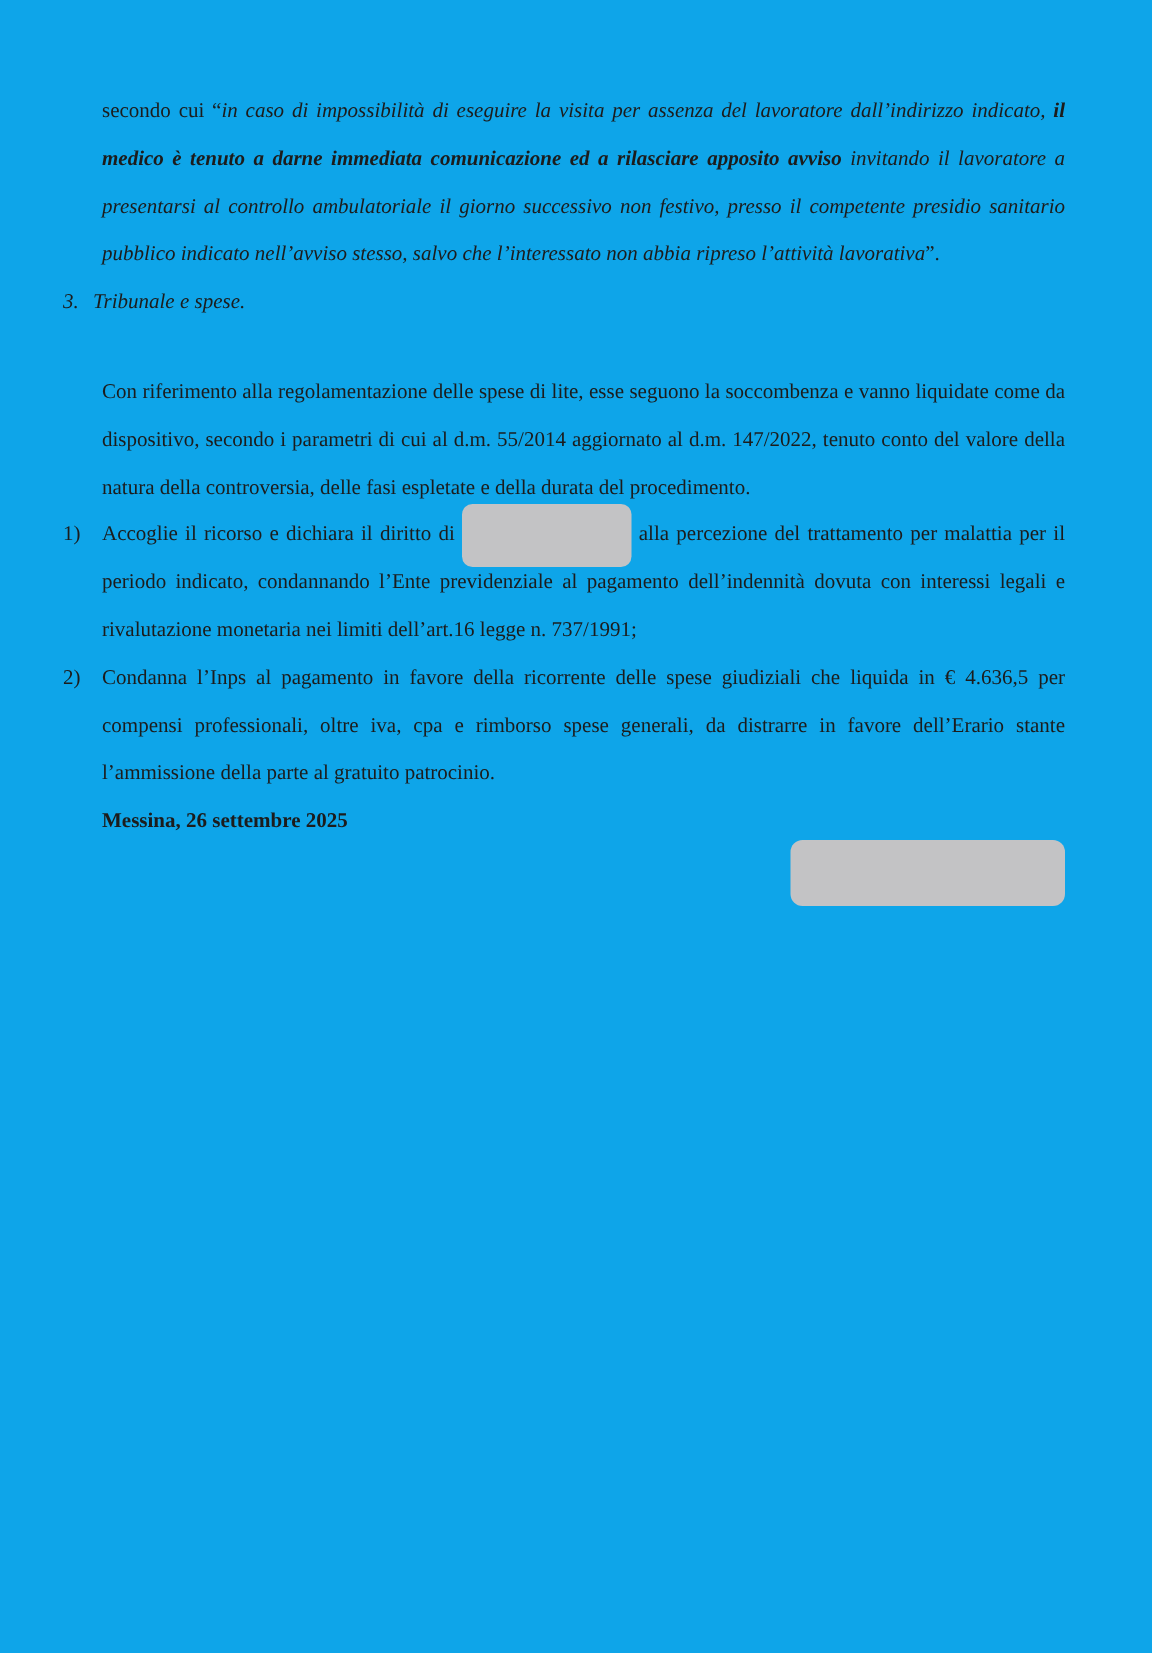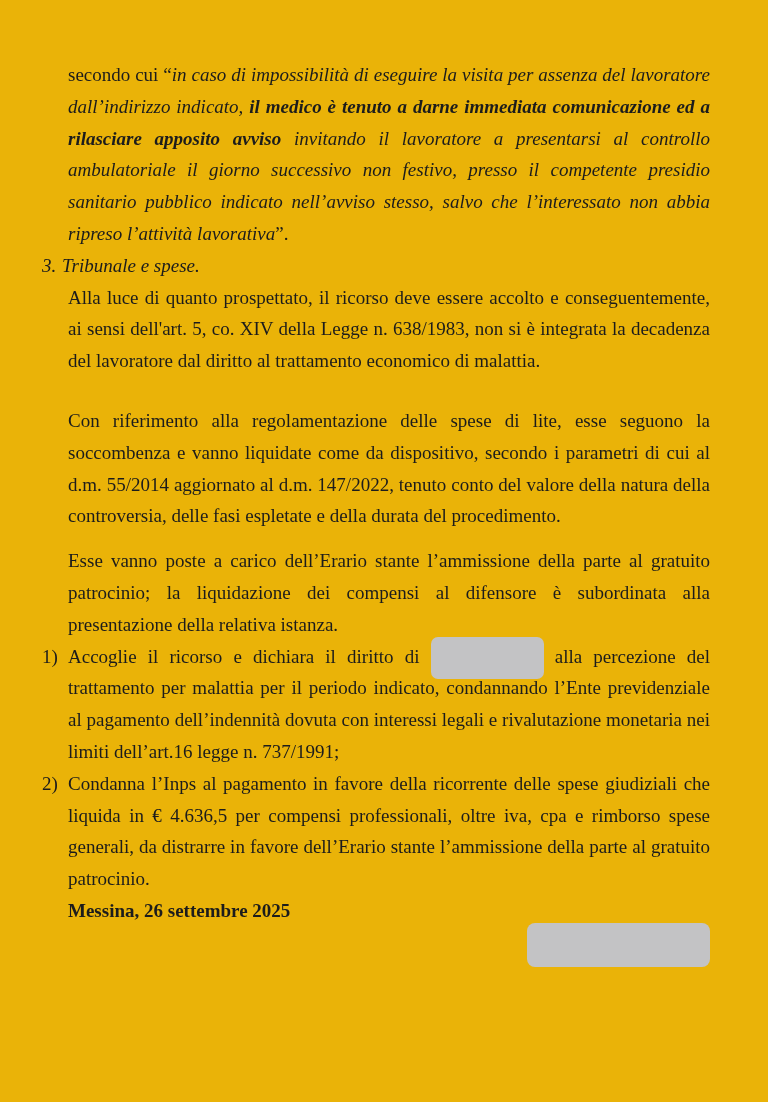--- a/index.html
+++ b/index.html
@@ -2,24 +2,24 @@
 <html><head>
 <meta charset="utf-8">
 <style>
   html, body { margin: 0; padding: 0; background: #ffffff; }
   .page {
     position: relative;
     width: 768px;
     height: 1102px;
     box-sizing: border-box;
     padding: 59px 58px 0 42px;
-    background: #eab308;
+    background: #0ea5e9;
     color: #1c1c1c;
     font-family: "Liberation Serif", "DejaVu Serif", serif;
-    font-size: 19px;
+    font-size: 14px;
     line-height: 31.8px;
     overflow: hidden;
   }
   .para { margin: 0; text-align: justify; }
   .indent { margin-left: 26px; }
   .hang { margin-left: 26px; position: relative; }
   .hang .num { position: absolute; left: -26px; top: 0; }
   .heading-item { margin-left: 20px; }
   .heading-item .num { left: -20px; }
   .it { font-style: italic; }
@@ -61,25 +61,23 @@
 <body>
 
 <div class="page">
 
   <p class="para indent"><span>secondo cui “</span><span class="it">in caso di impossibilità di eseguire la visita per assenza del lavoratore dall’indirizzo indicato, </span><span class="bi">il medico è tenuto a darne immediata comunicazione ed a rilasciare apposito avviso</span><span class="it"> invitando il lavoratore a presentarsi al controllo ambulatoriale il giorno successivo non festivo, presso il competente presidio sanitario pubblico indicato nell’avviso stesso, salvo che l’interessato non abbia ripreso l’attività lavorativa</span><span>”.</span></p>
 
   <p class="para hang heading-item">
     <span class="num it">3.</span><span class="it">Tribunale e spese.</span>
   </p>
 
-  <p class="para indent">Alla luce di quanto prospettato, il ricorso deve essere accolto e conseguentemente, ai sensi dell'art. 5, co. XIV della Legge n. 638/1983, non si è integrata la decadenza del lavoratore dal diritto al trattamento economico di malattia.</p>
 
   <p class="para indent sp10">Con riferimento alla regolamentazione delle spese di lite, esse seguono la soccombenza e vanno liquidate come da dispositivo, secondo i parametri di cui al d.m. 55/2014 aggiornato al d.m. 147/2022, tenuto conto del valore della natura della controversia, delle fasi espletate e della durata del procedimento.</p>
 
-  <p class="para indent sp13">Esse vanno poste a carico dell’Erario stante l’ammissione della parte al gratuito patrocinio; la liquidazione dei compensi al difensore è subordinata alla presentazione della relativa istanza.</p>
 
 
 
   <p class="para hang">
     <span class="num">1)</span><span>Accoglie il ricorso e dichiara il diritto di </span><span class="redaction-inline"></span><span> alla percezione del trattamento per malattia per il periodo indicato, condannando l’Ente previdenziale al pagamento dell’indennità dovuta con interessi legali e rivalutazione monetaria nei limiti dell’art.16 legge n. 737/1991;</span>
   </p>
 
   <p class="para hang">
     <span class="num">2)</span><span>Condanna l’Inps al pagamento in favore della ricorrente delle spese giudiziali che liquida in € 4.636,5 per compensi professionali, oltre iva, cpa e rimborso spese generali, da distrarre in favore dell’Erario stante l’ammissione della parte al gratuito patrocinio.</span>
   </p>

